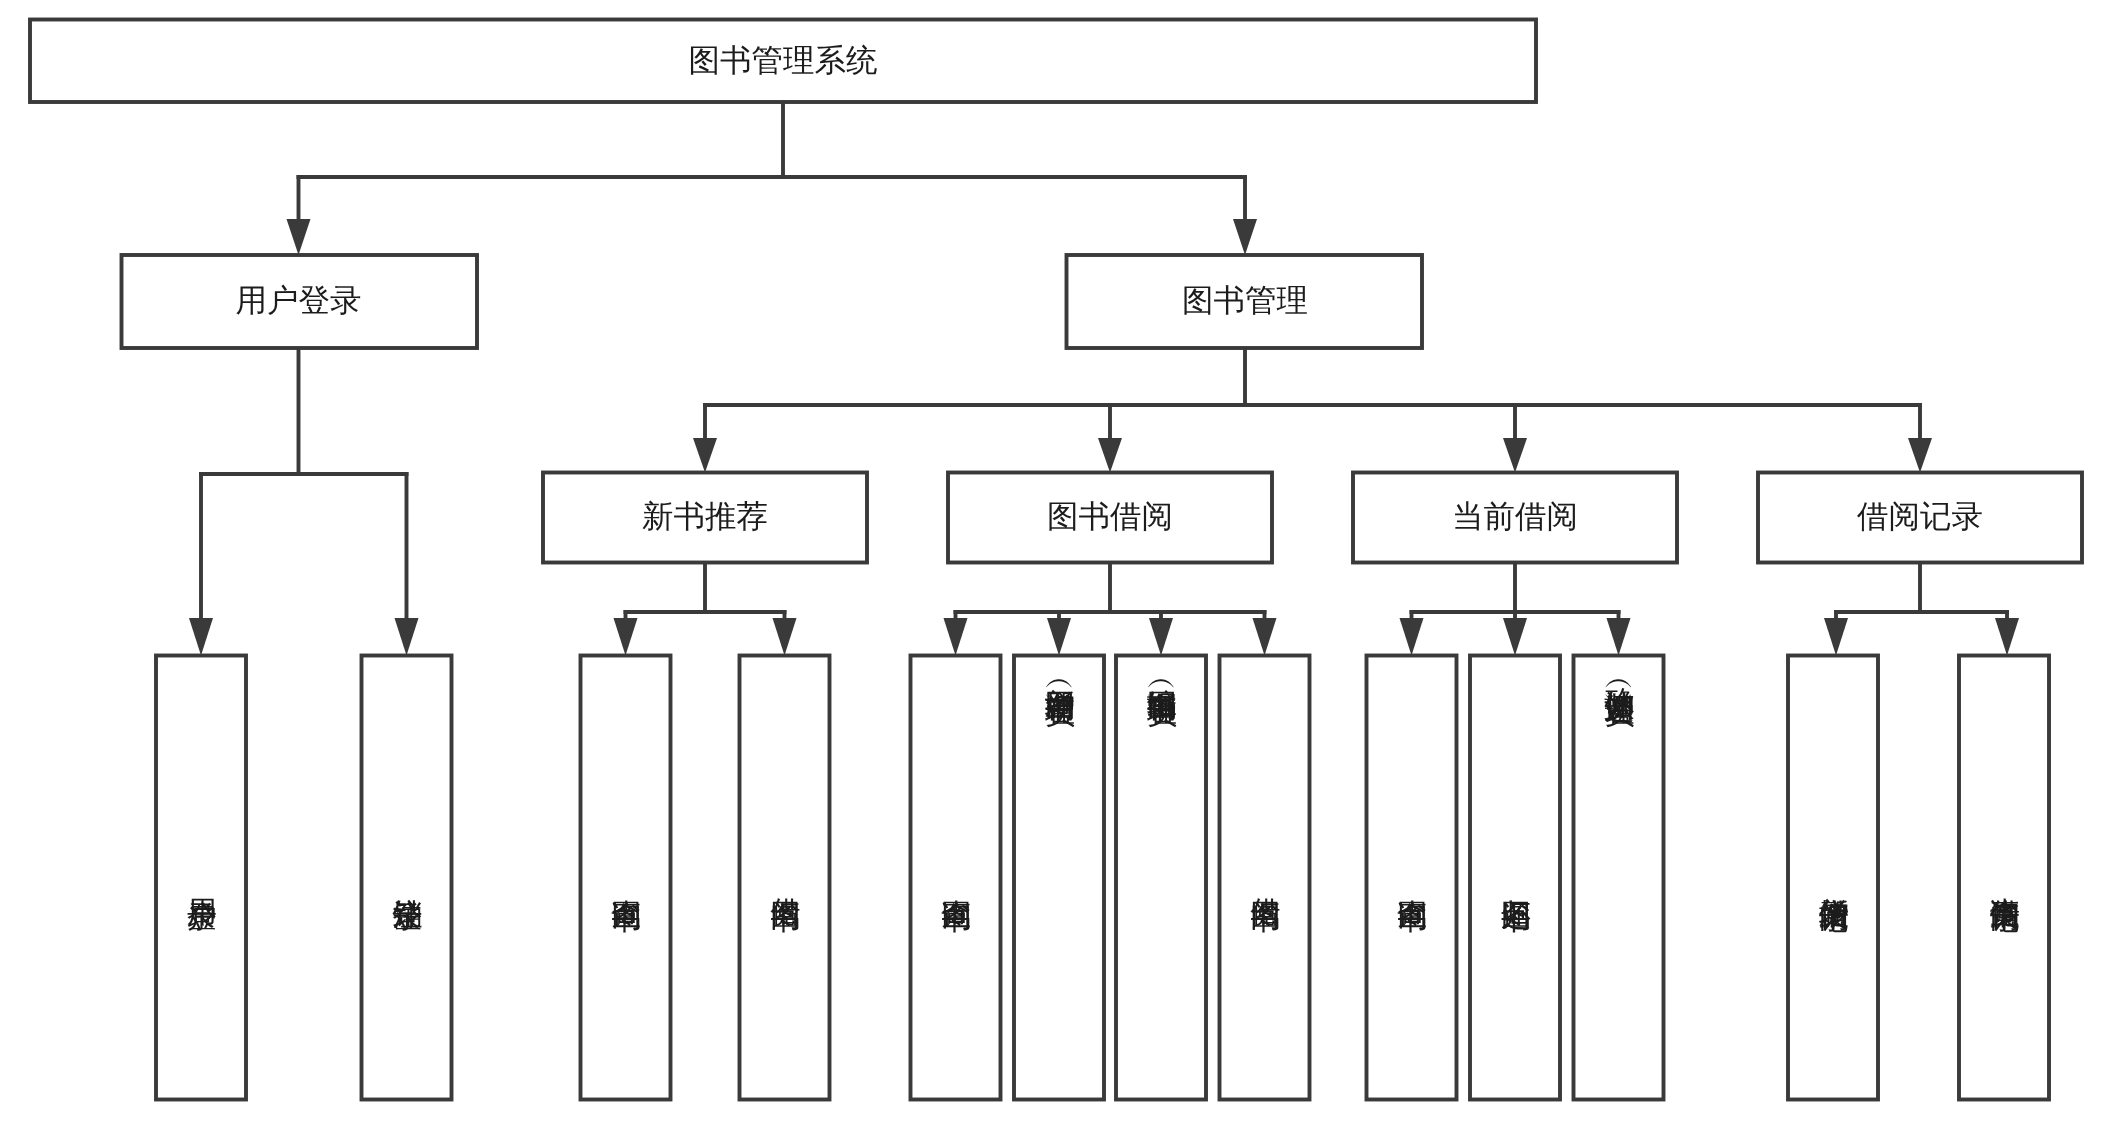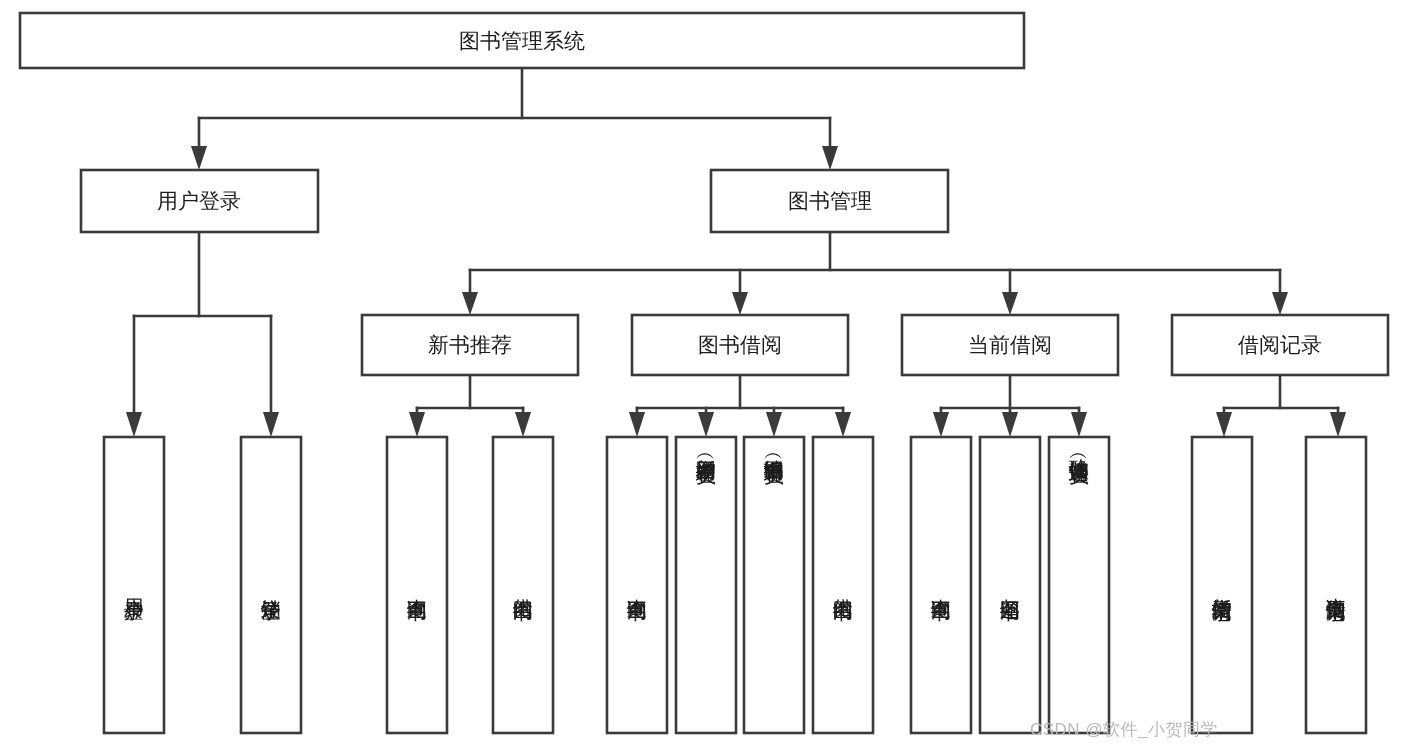--- a/index.html
+++ b/index.html
@@ -250,15 +250,14 @@
   </div>
 
   <div class="v-label-wrap v-center" style="left:1192px; top:437px; width:60px; height:296px;">
     <span class="v-label">新增借阅记录</span>
   </div>
 
   <div class="v-label-wrap v-center" style="left:1306px; top:437px; width:60px; height:296px;">
     <span class="v-label">查询借阅记录</span>
   </div>
 
-  <div id="watermark">CSDN @软件_小贺同学</div>
 
 </div>
 
 </body></html>

